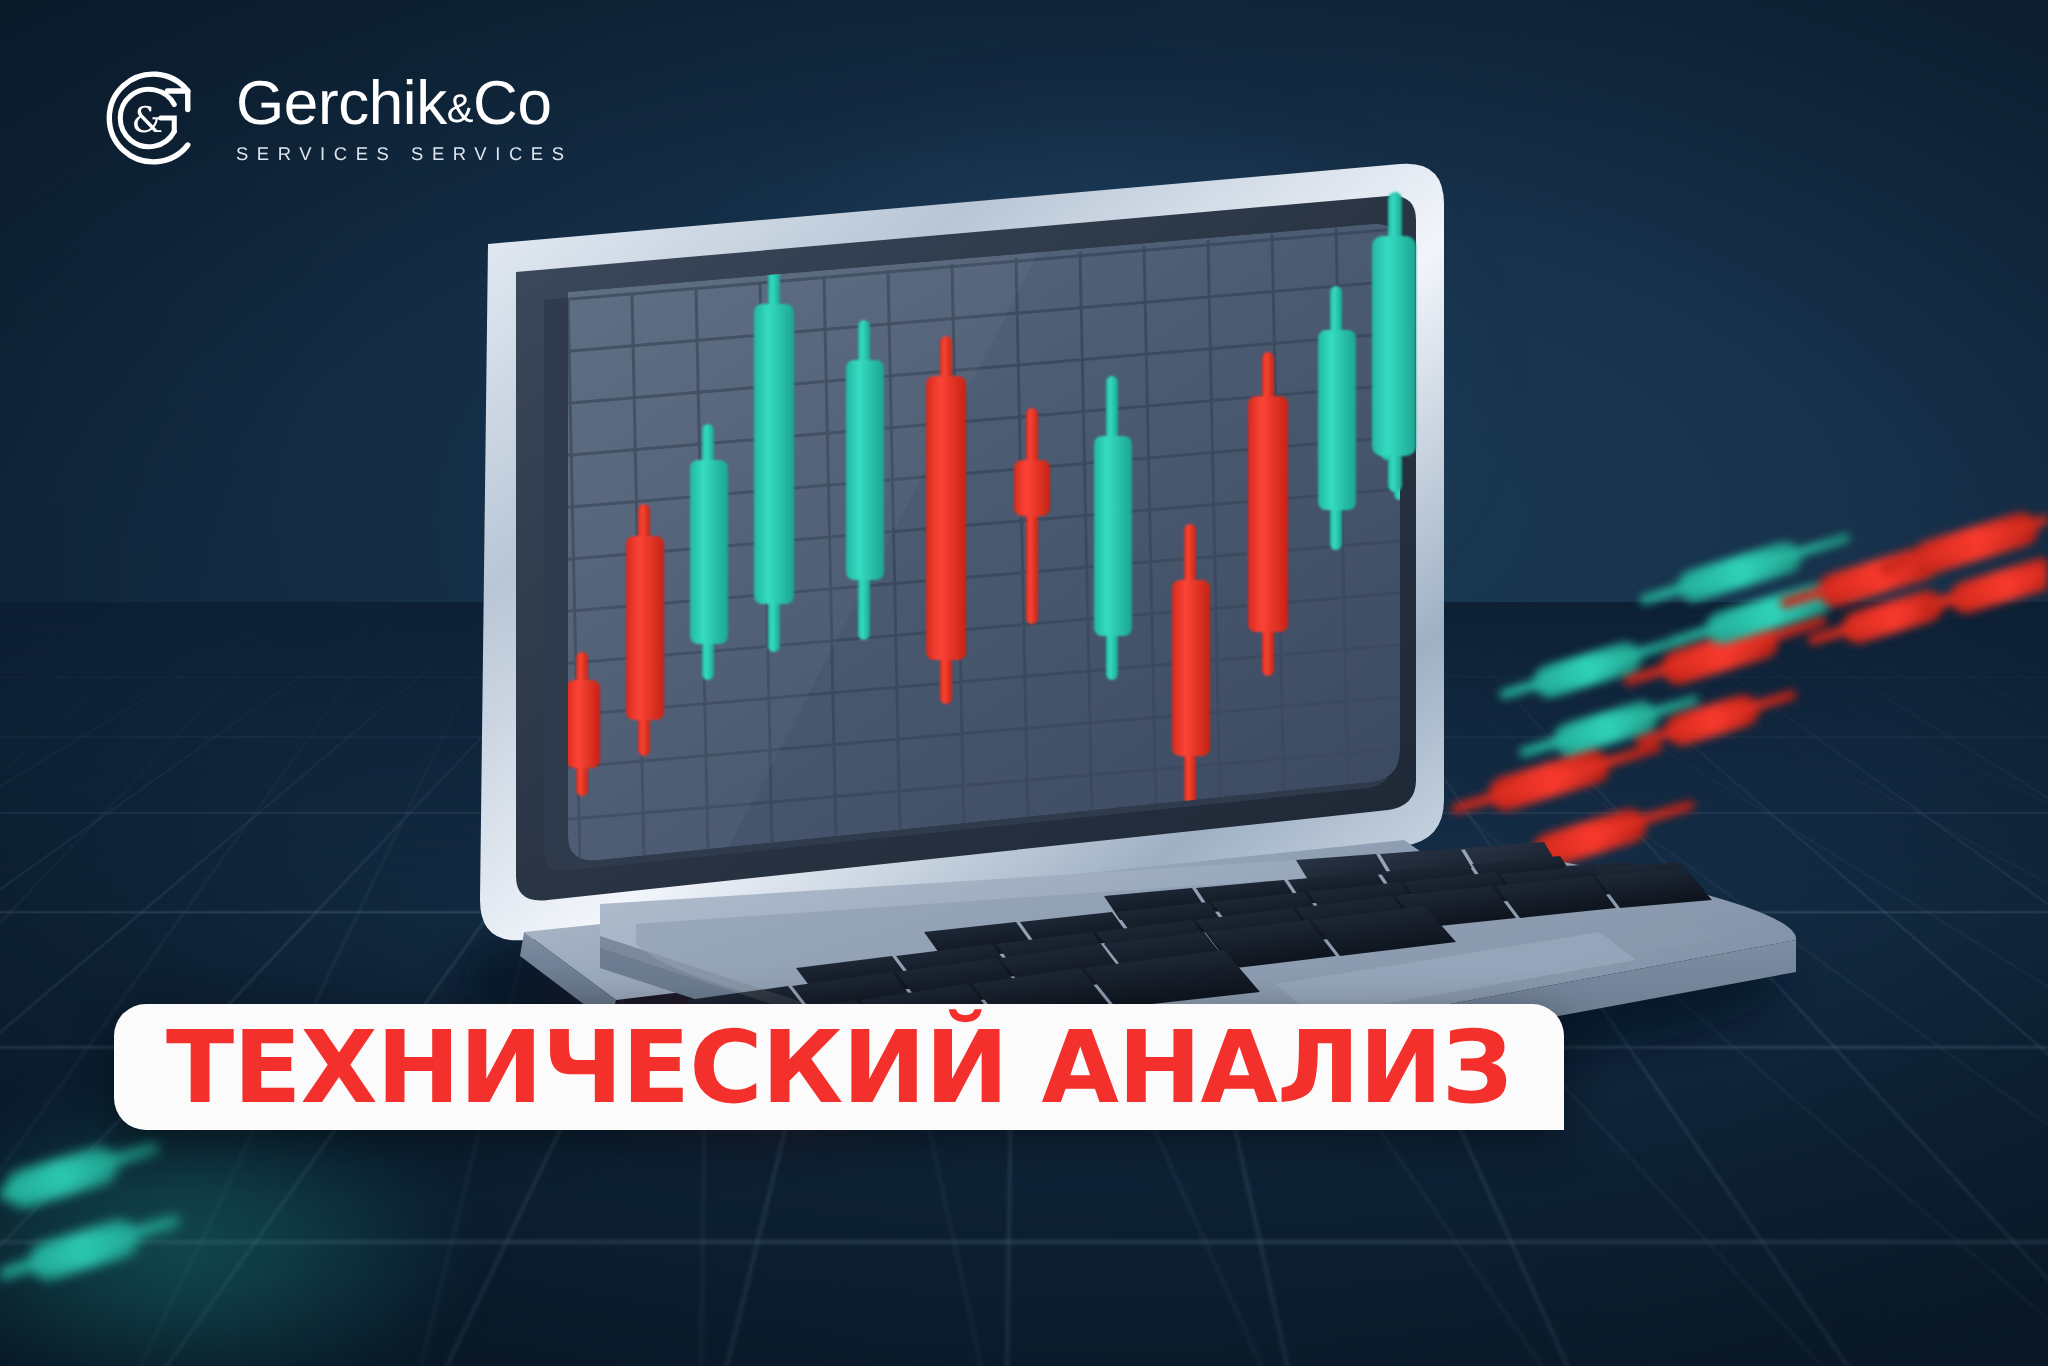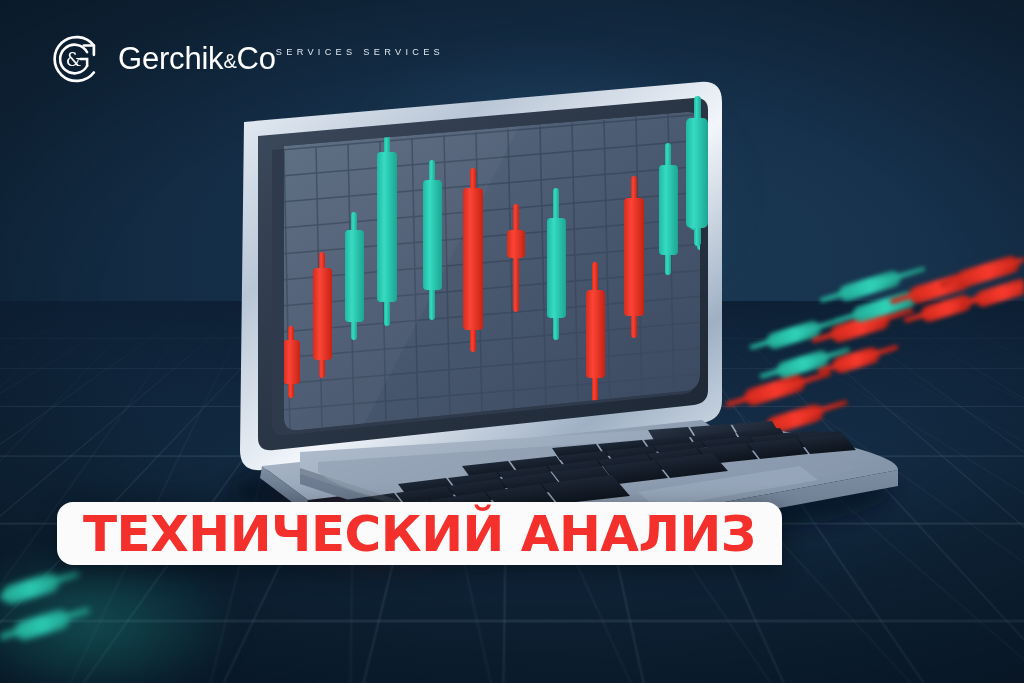--- a/index.html
+++ b/index.html
@@ -46,21 +46,21 @@
     pointer-events:none;
   }
 
   
   #logo {
     position:absolute; left:50px; top:32px;
     display:flex; align-items:center; gap:14px;
     z-index:40;
   }
   #logo .mark { width:54px; height:54px; flex:0 0 54px; }
-  #logo .wordwrap { display:flex; flex-direction:row;justify-content:space-between; }
+  #logo .wordwrap { display:flex; flex-direction:column;justify-content:space-between; }
   #logo .word {
     color:#fff; font-size:31px; font-weight:400; letter-spacing:-0.2px;
     line-height:1.03; white-space:nowrap;
   }
   #logo .word .amp { font-size:20px; vertical-align:1px; }
   #logo .sub {
     color:#dde6ef; font-size:9.2px; letter-spacing:4.3px;
     margin-top:4px; white-space:nowrap; text-align:justify;
     font-weight:400;
   }

